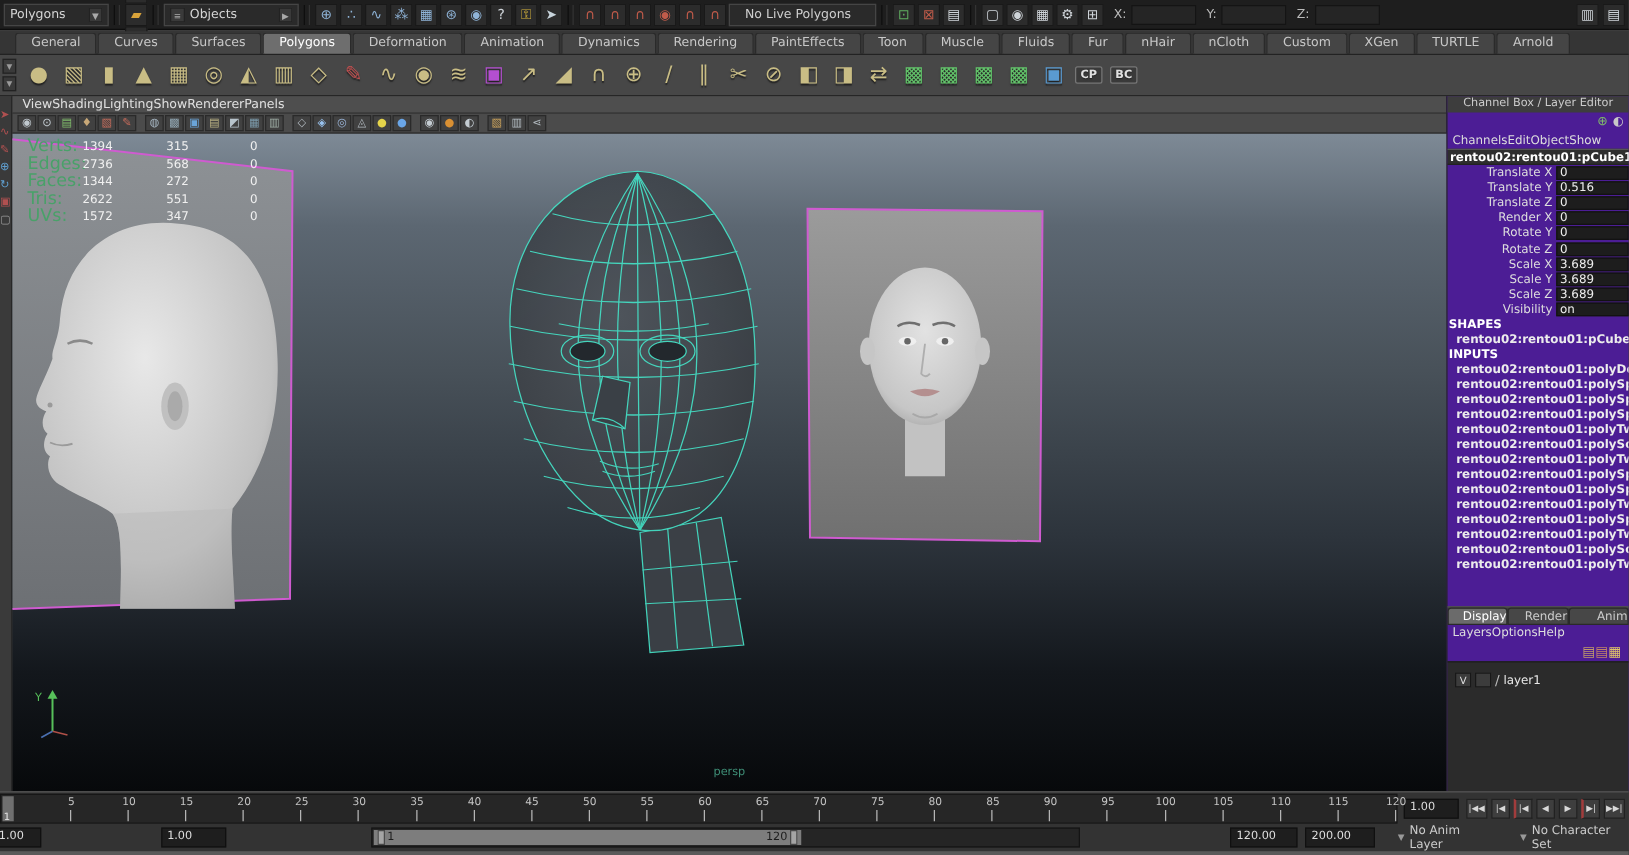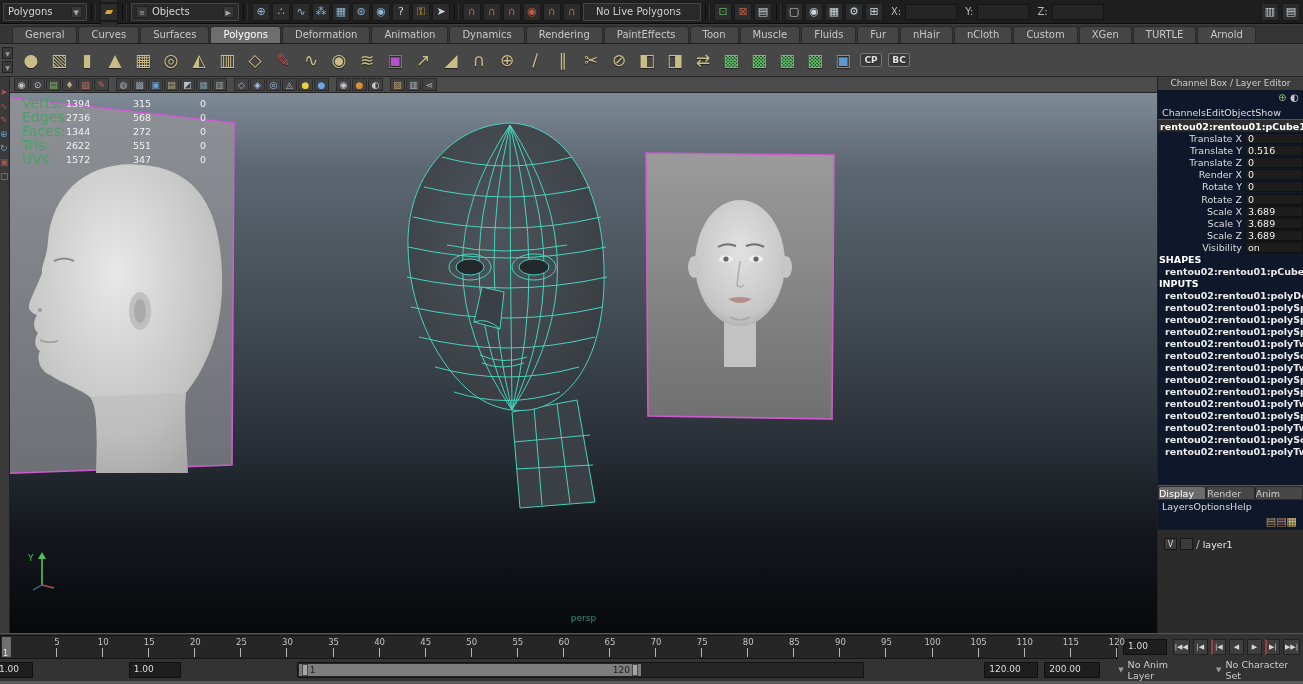--- a/index.html
+++ b/index.html
@@ -49,35 +49,35 @@
   .hudrow .hv2{width:48px;text-align:center;color:#f0f0f0;font-size:9.5px}
   .hudrow .hv3{width:40px;text-align:right;color:#f0f0f0;font-size:9.5px}
 
   .persp{position:absolute;left:50%;bottom:10px;transform:translateX(-50%);color:#3f8f77;font-size:9px}
   .planeL{position:absolute;left:-22px;top:0px}
   .headC{position:absolute;left:352px;top:24px}
   .planeR{position:absolute;left:634px;top:58px}
   .gizmo{position:absolute;left:12px;bottom:42px}
 
   
-  .rpanel{width:146px;background:#0f172a;border-left:1px solid #222;display:flex;flex-direction:column;font-size:9.5px}
+  .rpanel{width:146px;background:#4c1d95;border-left:1px solid #222;display:flex;flex-direction:column;font-size:9.5px}
   .cb-title{height:13px;text-align:center;color:#ccc;background:#3d3d3d;line-height:13px;font-size:9px}
   .cb-icons{height:15px;display:flex;justify-content:flex-end;gap:4px;padding-right:4px;align-items:center}
   .cb-icons .ci{font-size:10px;color:#7fba6a}
   .cb-menu{height:14px;display:flex;gap:10px;padding-left:4px;align-items:center;color:#ddd}
   .cb-obj{height:13px;background:#2e2e2e;color:#fff;font-weight:bold;padding-left:2px;line-height:13px;border-top:1px solid #555;border-bottom:1px solid #222;white-space:nowrap}
   .cb-row{height:12.2px;display:flex;align-items:center}
   .cb-row .al{flex:1;text-align:right;color:#ddd;padding-right:3px;white-space:nowrap}
   .cb-row .av{width:58px;height:11px;background:#1d1d1d;border:1px solid #121212;color:#eee;padding:0 2px;line-height:10px}
   .cb-h{height:12px;font-weight:bold;color:#fff;line-height:12px;padding-left:1px}
   .cb-item{height:12px;font-weight:bold;color:#ececec;line-height:12px;padding-left:7px;white-space:nowrap;overflow:hidden}
   
   .le{margin-top:auto}
   .le-tabs{height:15px;display:flex;background:#3a3a3a;border-top:1px solid #555}
-  .le-tab{flex:1;text-align:left;line-height:14px;background:#474747;border:1px solid #2a2a2a;color:#ccc;border-radius:3px 3px 0 0}
+  .le-tab{flex:1;text-align:right;line-height:14px;background:#474747;border:1px solid #2a2a2a;color:#ccc;border-radius:3px 3px 0 0}
   .le-tab.active{background:#6b6b6b;color:#fff}
   .le-menu{height:13px;display:flex;gap:10px;align-items:center;padding-left:4px;color:#ddd}
   .le-icons{height:16px;display:flex;justify-content:flex-end;gap:5px;align-items:center;padding-right:6px}
   .le-icons .ci{font-size:11px}
   .le-list{height:104px;background:#2b2b2b;border-top:1px solid #1c1c1c;padding-top:6px}
   .layerrow{height:16px;display:flex;align-items:center;gap:3px;padding-left:6px}
   .lv{width:13px;height:12px;background:#3c3c3c;border:1px solid #181818;color:#ddd;font-size:8px;text-align:center;line-height:12px}
   .lc{width:13px;height:12px;background:#3c3c3c;border:1px solid #181818}
   .lslash{color:#bbb;font-size:11px}
   .lname{color:#e8e8e8}
@@ -370,20 +370,23 @@
         <div class="ticon"><span style="color: rgb(176, 80, 80);">∿</span></div>
         <div class="ticon"><span style="color: rgb(176, 80, 80);">✎</span></div>
         <div class="ticon"><span style="color: rgb(95, 159, 208);">⊕</span></div>
         <div class="ticon"><span style="color: rgb(95, 159, 208);">↻</span></div>
         <div class="ticon"><span style="color: rgb(176, 80, 80);">▣</span></div>
         <div class="ticon"><span style="color: rgb(153, 153, 153);">▢</span></div>
       </span>
   </div>
 
   <div class="vp">
+    <div class="vpmenu">
+      <span><span>View</span><span>Shading</span><span>Lighting</span><span>Show</span><span>Renderer</span><span>Panels</span></span>
+    </div>
     <div class="vpbar">
       <span style="display:flex;gap:1px">
           <div class="vbicon">
             <span style="color: rgb(192, 200, 206);">◉</span>
           </div>
           <div class="vbicon">
             <span style="color: rgb(192, 200, 206);">⊙</span>
           </div>
           <div class="vbicon">
             <span style="color: rgb(127, 186, 106);">▤</span>

